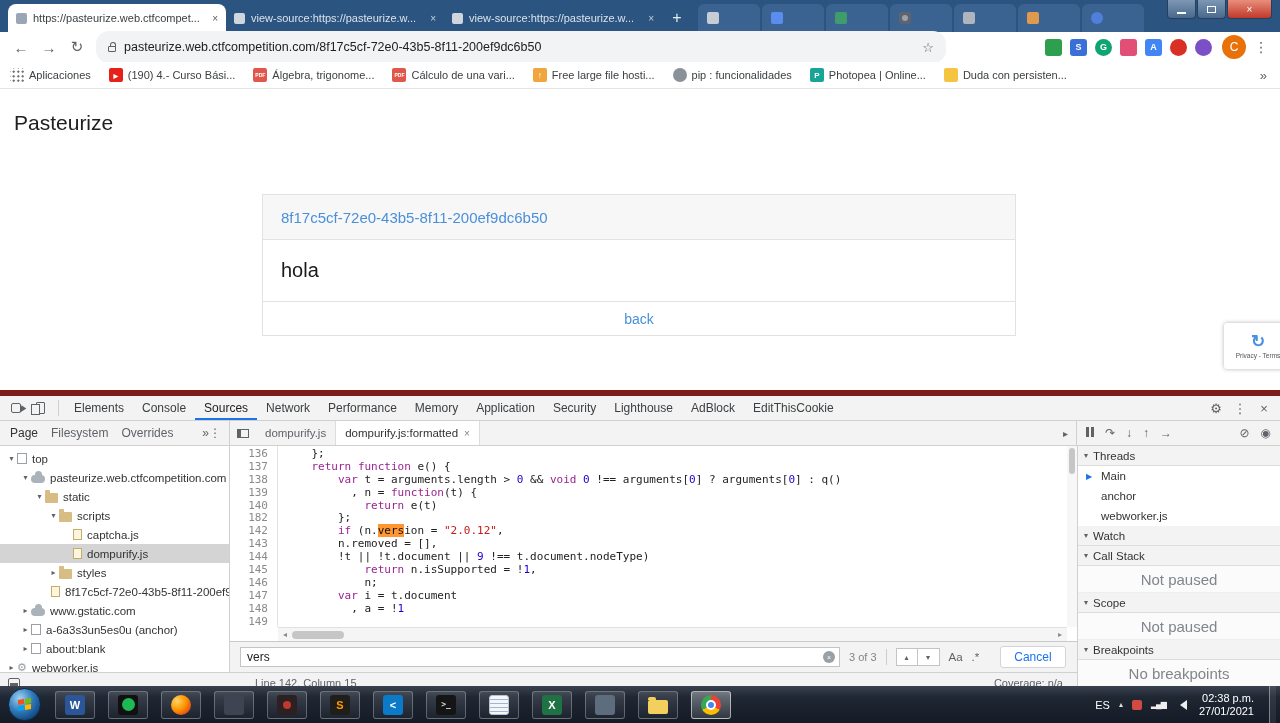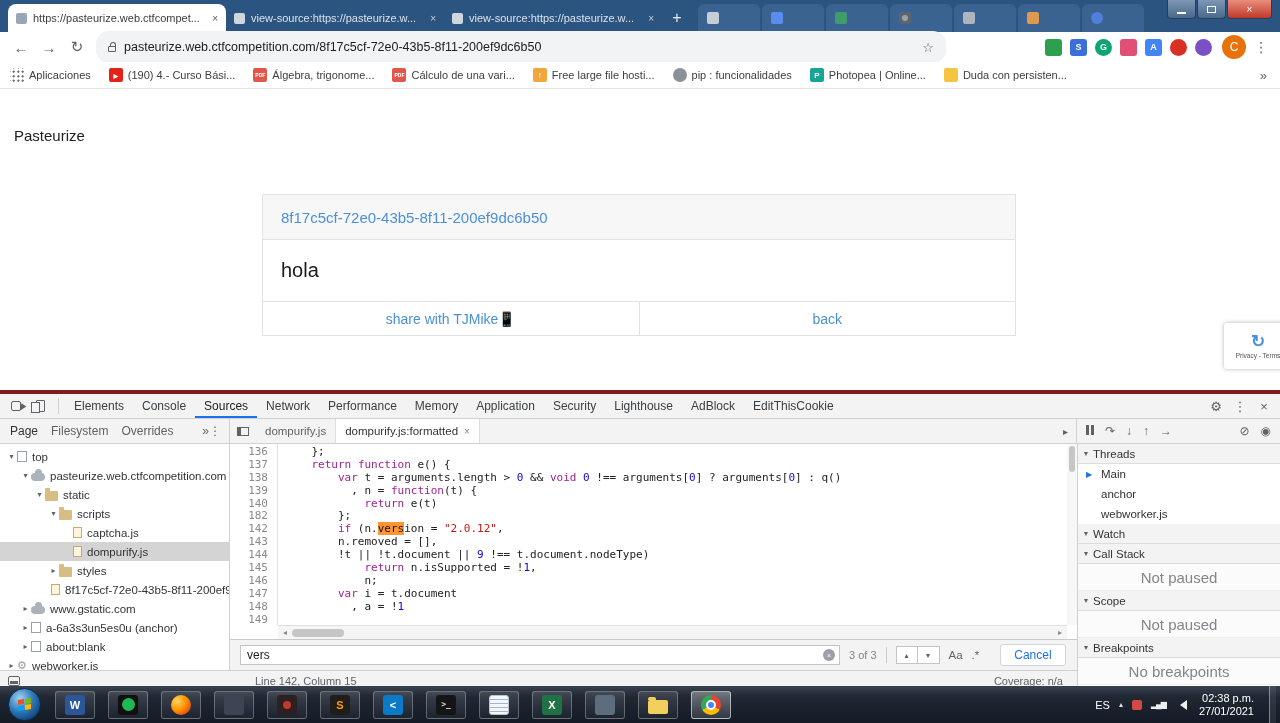--- a/index.html
+++ b/index.html
@@ -56,33 +56,33 @@
 .bi-youtube{background:#e62117;font-size:6px;}
 .bi-pdf{background:#e2574c;}
 .bi-upload{background:#f0a63c;font-size:8px;}
 .bi-globe{background:#8a9199;border-radius:50%;}
 .bi-photopea{background:#18a497;font-size:8px;}
 .bi-doc-yellow{background:#f5c542;}
 .bm-overflow{margin-left:auto;color:#5f6368;font-size:13px;letter-spacing:-1px;padding-right:4px;}
 
 
 .page{position:absolute;top:89px;left:0;width:100%;height:301px;background:#fff;}
-.page-title{position:absolute;left:14px;top:38px;font-size:15px;color:#202020;}
+.page-title{position:absolute;left:14px;top:22px;font-size:21px;color:#202020;}
 .card{position:absolute;left:262px;top:105px;width:754px;border:1px solid #e2e2e2;background:#fff;}
 .card-header{height:45px;background:#f7f7f7;border-bottom:1px solid #e2e2e2;display:flex;align-items:center;padding:0 18px;font-size:15px;color:#4a90d9;}
 .card-body{height:61px;display:flex;align-items:center;padding:0 18px;font-size:20px;color:#1a1a1a;}
 .card-footer{height:34px;border-top:1px solid #e2e2e2;display:flex;}
 .cell{flex:1;display:flex;align-items:center;justify-content:center;font-size:14px;color:#4a90d9;}
 .cell + .cell{border-left:1px solid #e2e2e2;}
 .recaptcha{position:absolute;right:-12px;top:234px;width:68px;height:46px;background:#fff;border-radius:3px;box-shadow:0 0 4px rgba(0,0,0,.3);display:flex;flex-direction:column;align-items:center;justify-content:center;gap:1px;}
 .rc-logo{color:#4a90e2;font-size:17px;font-weight:bold;line-height:18px;}
 .rc-text{font-size:6.5px;color:#555;}
 
 
-.devtools{position:absolute;top:390px;left:0;width:100%;height:296px;background:#fff;border-top:4px solid #7f1d1d;color:#3c4043;}
+.devtools{position:absolute;top:390px;left:0;width:100%;height:296px;background:#fff;border-top:6px solid #7f1d1d;color:#3c4043;}
 .dt-tabbar{position:absolute;top:0;left:0;width:100%;height:25px;background:#f3f3f3;border-bottom:1px solid #d0d0d0;display:flex;align-items:center;padding:0 4px;}
 .dt-ic{width:24px;height:24px;display:flex;align-items:center;justify-content:center;color:#5f6368;font-size:13px;}
 .insp{width:10px;height:10px;border:1.5px solid #5f6368;border-radius:2px;position:relative;display:block;}
 .insp::after{content:'';position:absolute;right:-4px;bottom:-4px;border:3px solid transparent;border-top:7px solid #5f6368;transform:rotate(35deg);}
 .device{width:9px;height:12px;border:1.5px solid #5f6368;border-radius:1px;position:relative;display:block;}
 .device::after{content:'';position:absolute;left:-6px;bottom:-2px;width:7px;height:9px;border:1.5px solid #5f6368;background:#f3f3f3;}
 .dt-sep{width:1px;height:16px;background:#d0d0d0;margin:0 6px;}
 .dt-tabs{display:flex;height:100%;}
 .dtab{padding:0 9px;display:flex;align-items:center;font-size:12px;color:#3c4043;}
 .dtab.active{box-shadow:inset 0 -2px 0 0 #1a73e8;color:#222;}
@@ -312,21 +312,20 @@
     </div>
   <span class="bm-overflow">»</span>
 </div>
 
 <div class="page">
   <div class="page-title">Pasteurize</div>
   <div class="card">
     <div class="card-header">8f17c5cf-72e0-43b5-8f11-200ef9dc6b50</div>
     <div class="card-body">hola</div>
     <div class="card-footer">
-      <div class="cell">share with TJMike📱</div>
       <div class="cell">back</div>
     </div>
   </div>
   <div class="recaptcha">
     <div class="rc-logo">↻</div>
     <div class="rc-text">Privacy - Terms</div>
   </div>
 </div>
 
 <div class="devtools">

